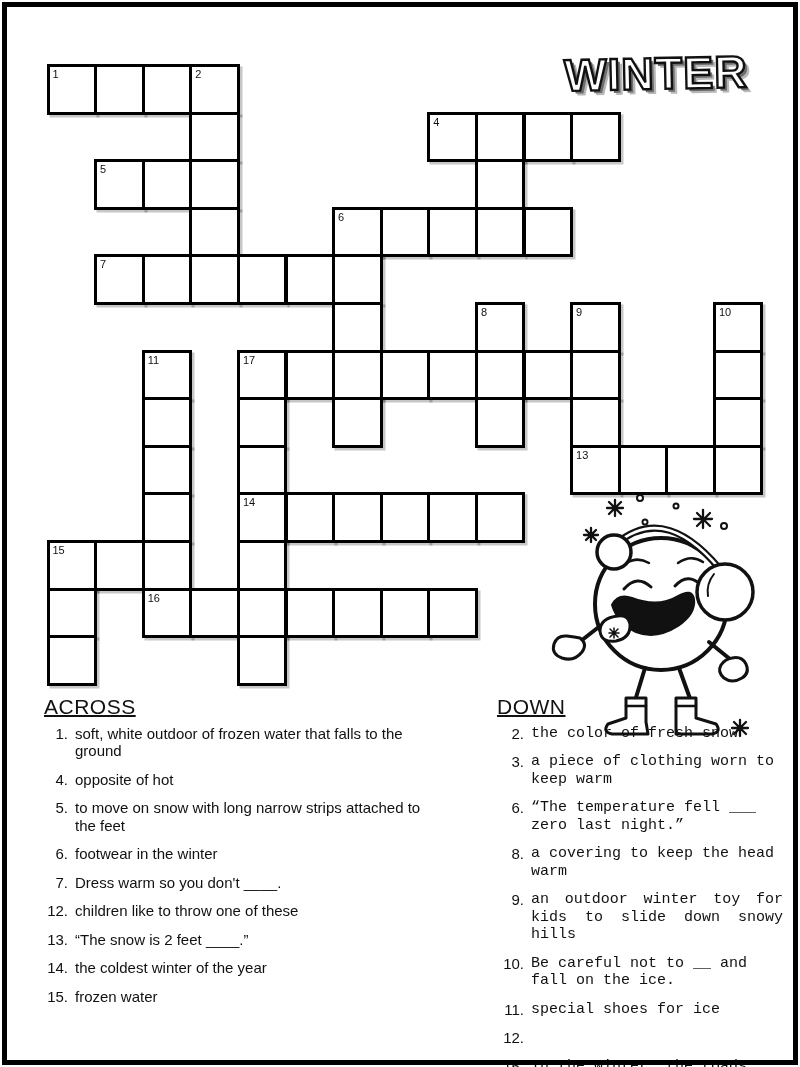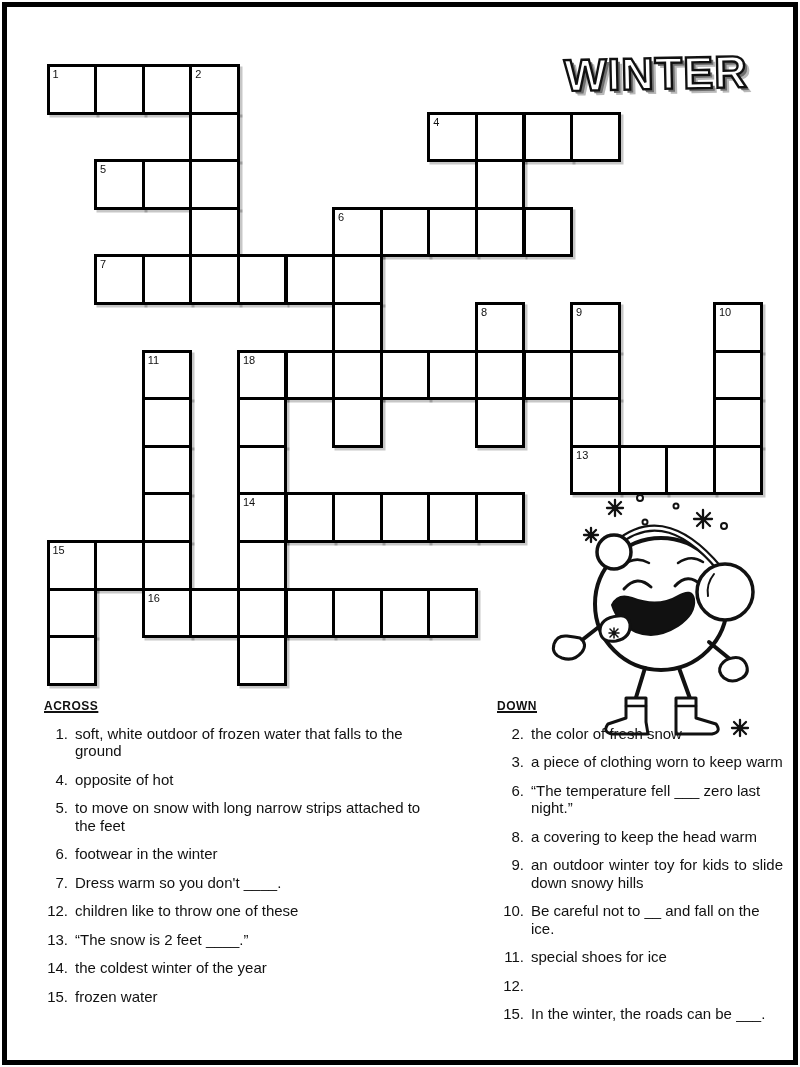--- a/index.html
+++ b/index.html
@@ -25,27 +25,27 @@
   .flakelayer{position:absolute;inset:0;z-index:1;}
   .flake{position:absolute;}
 
   
   .snowman{position:absolute;left:528px;top:492px;z-index:3;}
 
   
   .clues{position:absolute;top:698px;z-index:4;font-size:15px;line-height:17.5px;}
   .clues-across{left:44px;width:408px;}
   .clues-down{left:478px;width:292px;margin-left:19px;}
-  .clue-header{font-weight:bold;font-size:12px;letter-spacing:0.5px;
+  .clue-header{font-weight:normal;font-size:21px;letter-spacing:0.5px;
     text-decoration:underline;text-decoration-thickness:2px;margin-bottom:9px;}
   .clue{display:flex;margin-bottom:11px;}
   .clue .cn{flex:none;width:24px;text-align:right;padding-right:7px;}
   .clues-down .clue .cn{width:27px;}
   .clue .ct{flex:none;max-width:352px;}
-  .clues-down .clue .ct{max-width:252px;}
+  .clues-down .clue .ct{max-width:252px;font-family:Liberation Mono, monospace;}
 
   .brand{position:absolute;left:360px;top:1018px;width:418px;text-align:right;
     font-weight:bold;font-size:28px;letter-spacing:0.2px;z-index:4;}
 </style>
 </head>
 <body>
 
 <div class="page">
   <div class="frame"></div>
 
@@ -151,21 +151,21 @@
       <div class="cell" style="left:570.1px;top:302.0px">
         <span class="num">9</span>
       </div>
       <div class="cell" style="left:712.9px;top:302.0px">
         <span class="num">10</span>
       </div>
       <div class="cell" style="left:141.7px;top:349.6px">
         <span class="num">11</span>
       </div>
       <div class="cell" style="left:236.9px;top:349.6px">
-        <span class="num">18</span>
+        <span class="num">17</span>
       </div>
       <div class="cell" style="left:284.5px;top:349.6px"></div>
       <div class="cell" style="left:332.1px;top:349.6px"></div>
       <div class="cell" style="left:379.7px;top:349.6px"></div>
       <div class="cell" style="left:427.3px;top:349.6px"></div>
       <div class="cell" style="left:474.9px;top:349.6px"></div>
       <div class="cell" style="left:522.5px;top:349.6px"></div>
       <div class="cell" style="left:570.1px;top:349.6px"></div>
       <div class="cell" style="left:712.9px;top:349.6px"></div>
       <div class="cell" style="left:141.7px;top:397.2px"></div>

